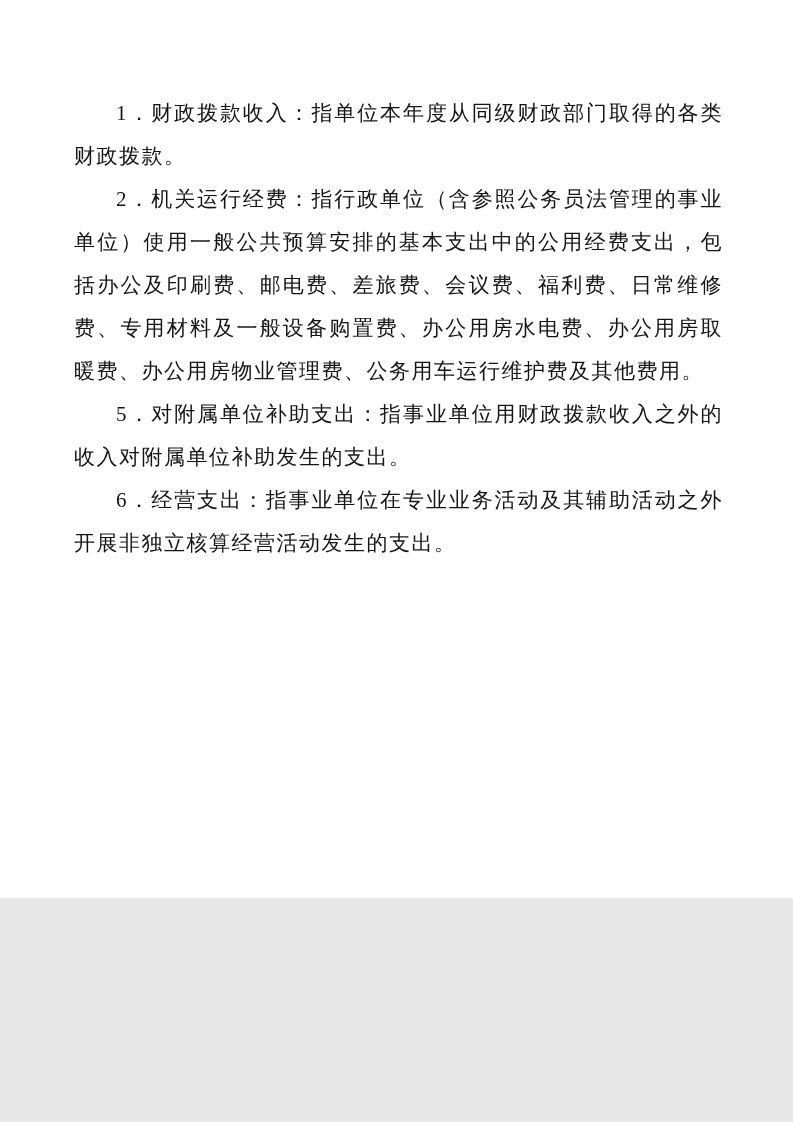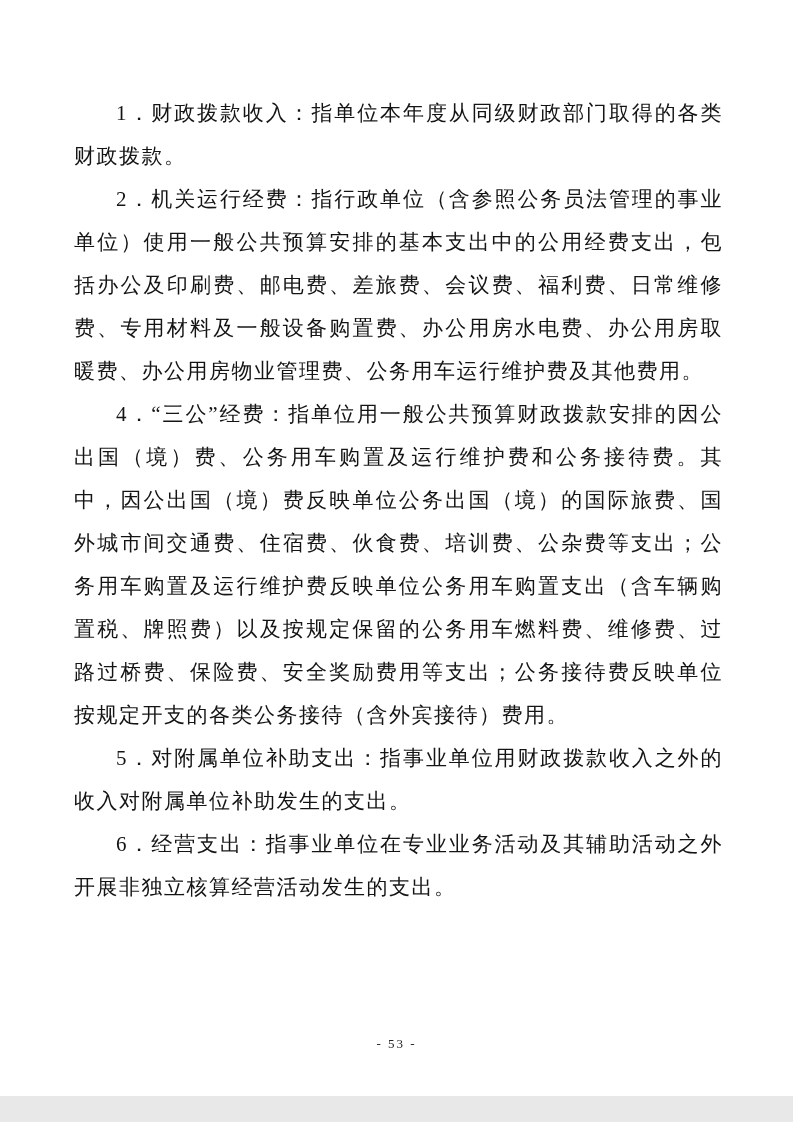--- a/index.html
+++ b/index.html
@@ -3,21 +3,21 @@
 <meta charset="utf-8">
 <style>
   html, body {
     margin: 0;
     padding: 0;
     background: #e8e8e8;
   }
   .page {
     position: relative;
     width: 793px;
-    height: 1096px;
+    height: 898px;
     margin: 0 auto;
     background: #ffffff;
     font-family: "Liberation Serif", "DejaVu Serif", serif;
     color: #141414;
     overflow: hidden;
     box-sizing: border-box;
   }
   .content {
     position: absolute;
     left: 74px;
@@ -44,20 +44,19 @@
     color: #222222;
   }
 </style>
 </head>
 <body>
 
 <div class="page">
   <div class="content">
     <p class="para">1．财政拨款收入：指单位本年度从同级财政部门取得的各类财政拨款。</p>
     <p class="para">2．机关运行经费：指行政单位（含参照公务员法管理的事业单位）使用一般公共预算安排的基本支出中的公用经费支出，包括办公及印刷费、邮电费、差旅费、会议费、福利费、日常维修费、专用材料及一般设备购置费、办公用房水电费、办公用房取暖费、办公用房物业管理费、公务用车运行维护费及其他费用。</p>
-    <p class="para">4．“三公”经费：指单位用一般公共预算财政拨款安排的因公出国（境）费、公务用车购置及运行维护费和公务接待费。其中，因公出国（境）费反映单位公务出国（境）的国际旅费、国外城市间交通费、住宿费、伙食费、培训费、公杂费等支出；公务用车购置及运行维护费反映单位公务用车购置支出（含车辆购置税、牌照费）以及按规定保留的公务用车燃料费、维修费、过路过桥费、保险费、安全奖励费用等支出；公务接待费反映单位按规定开支的各类公务接待（含外宾接待）费用。</p>
     <p class="para">5．对附属单位补助支出：指事业单位用财政拨款收入之外的收入对附属单位补助发生的支出。</p>
     <p class="para">6．经营支出：指事业单位在专业业务活动及其辅助活动之外开展非独立核算经营活动发生的支出。</p>
   </div>
   <div class="footer">
     <span>- 53 -</span>
   </div>
 </div>
 
 </body></html>

